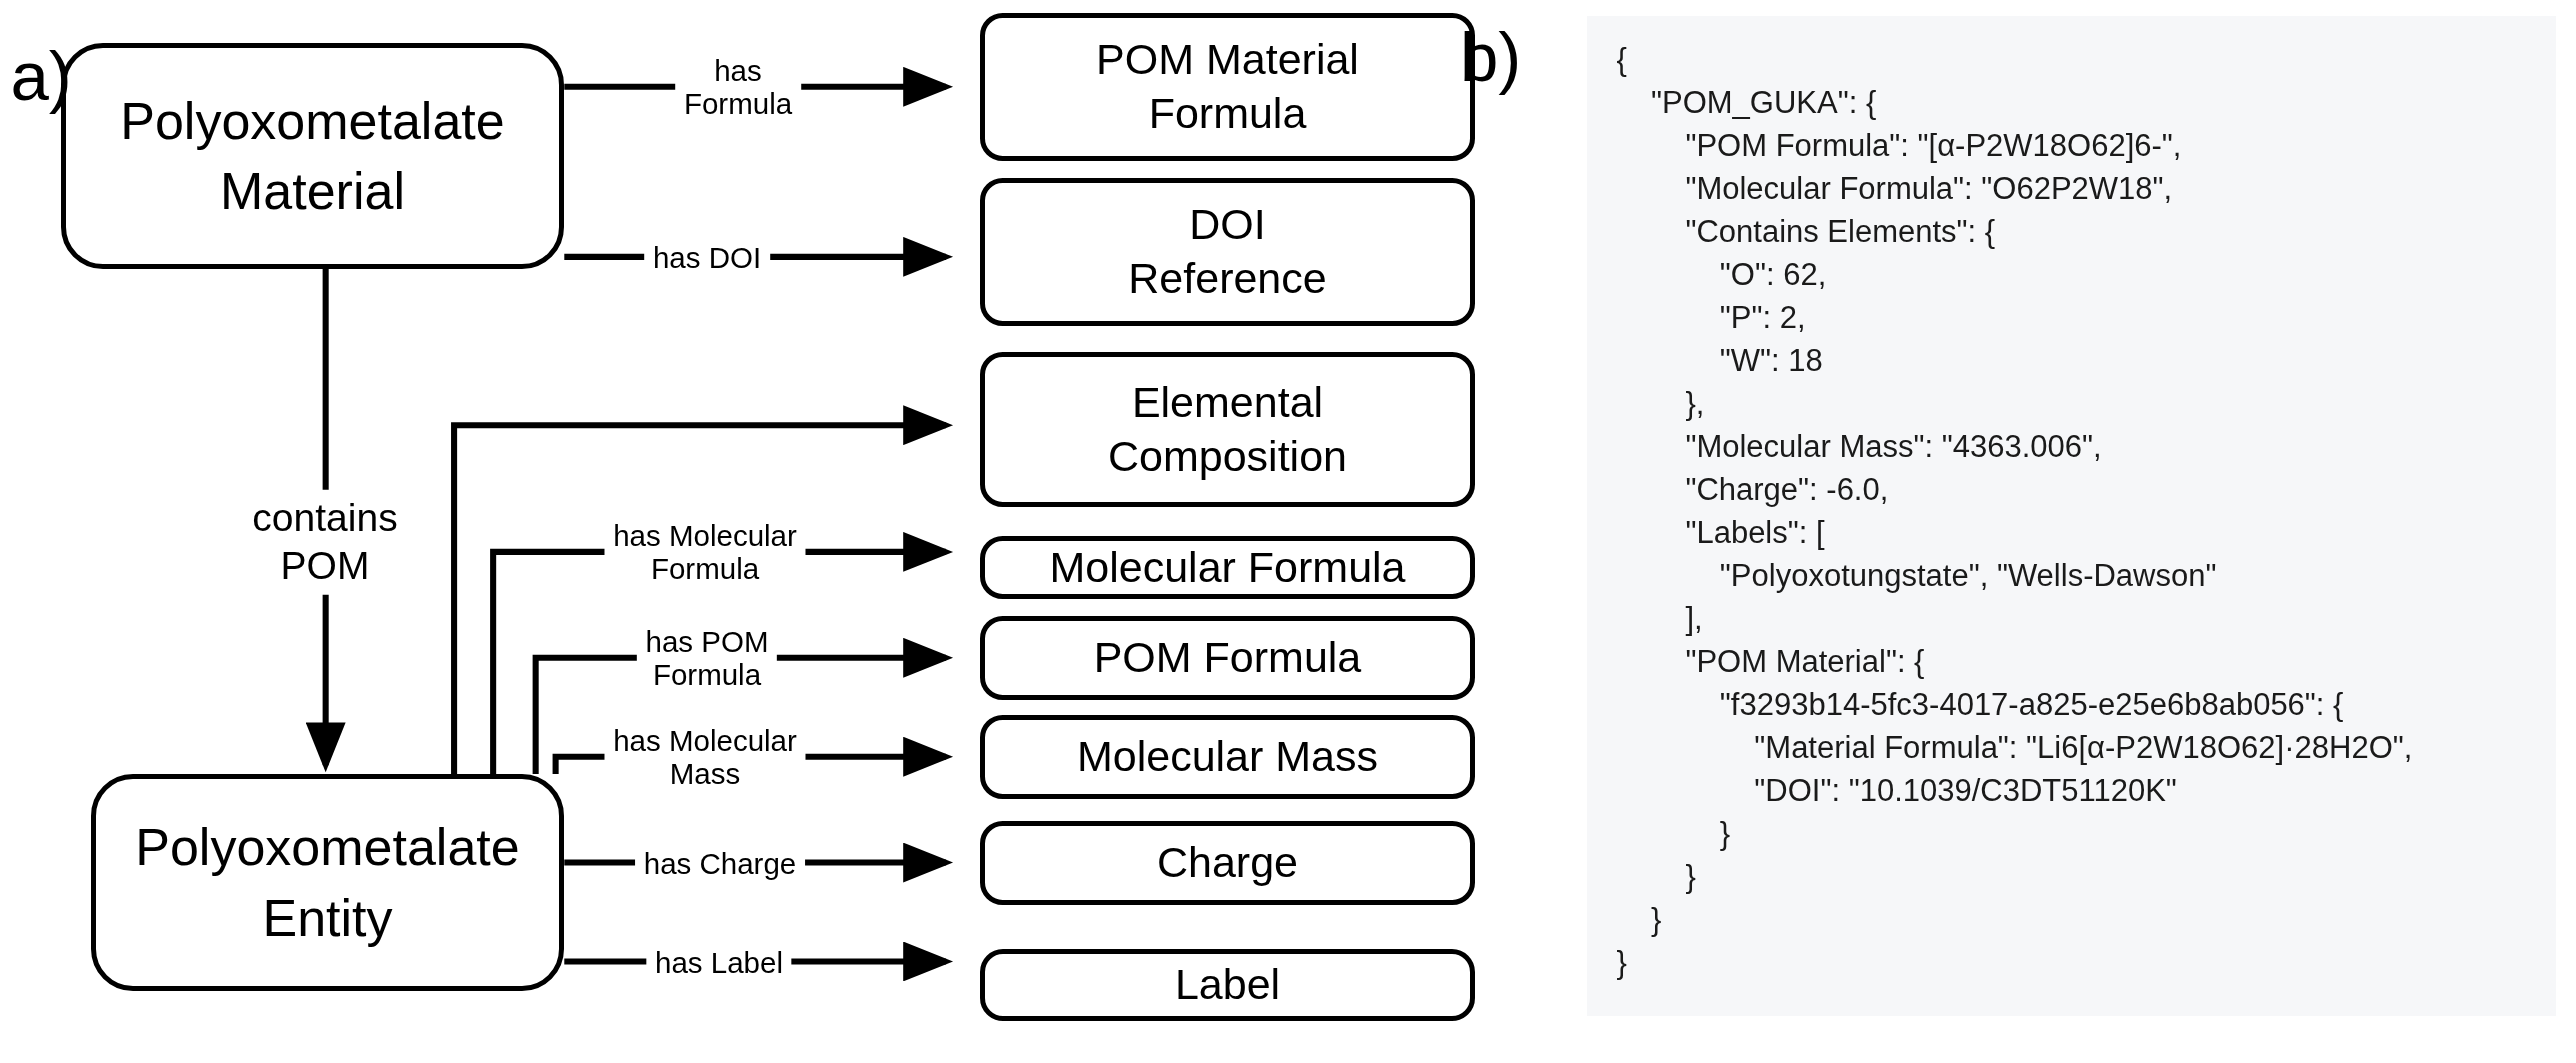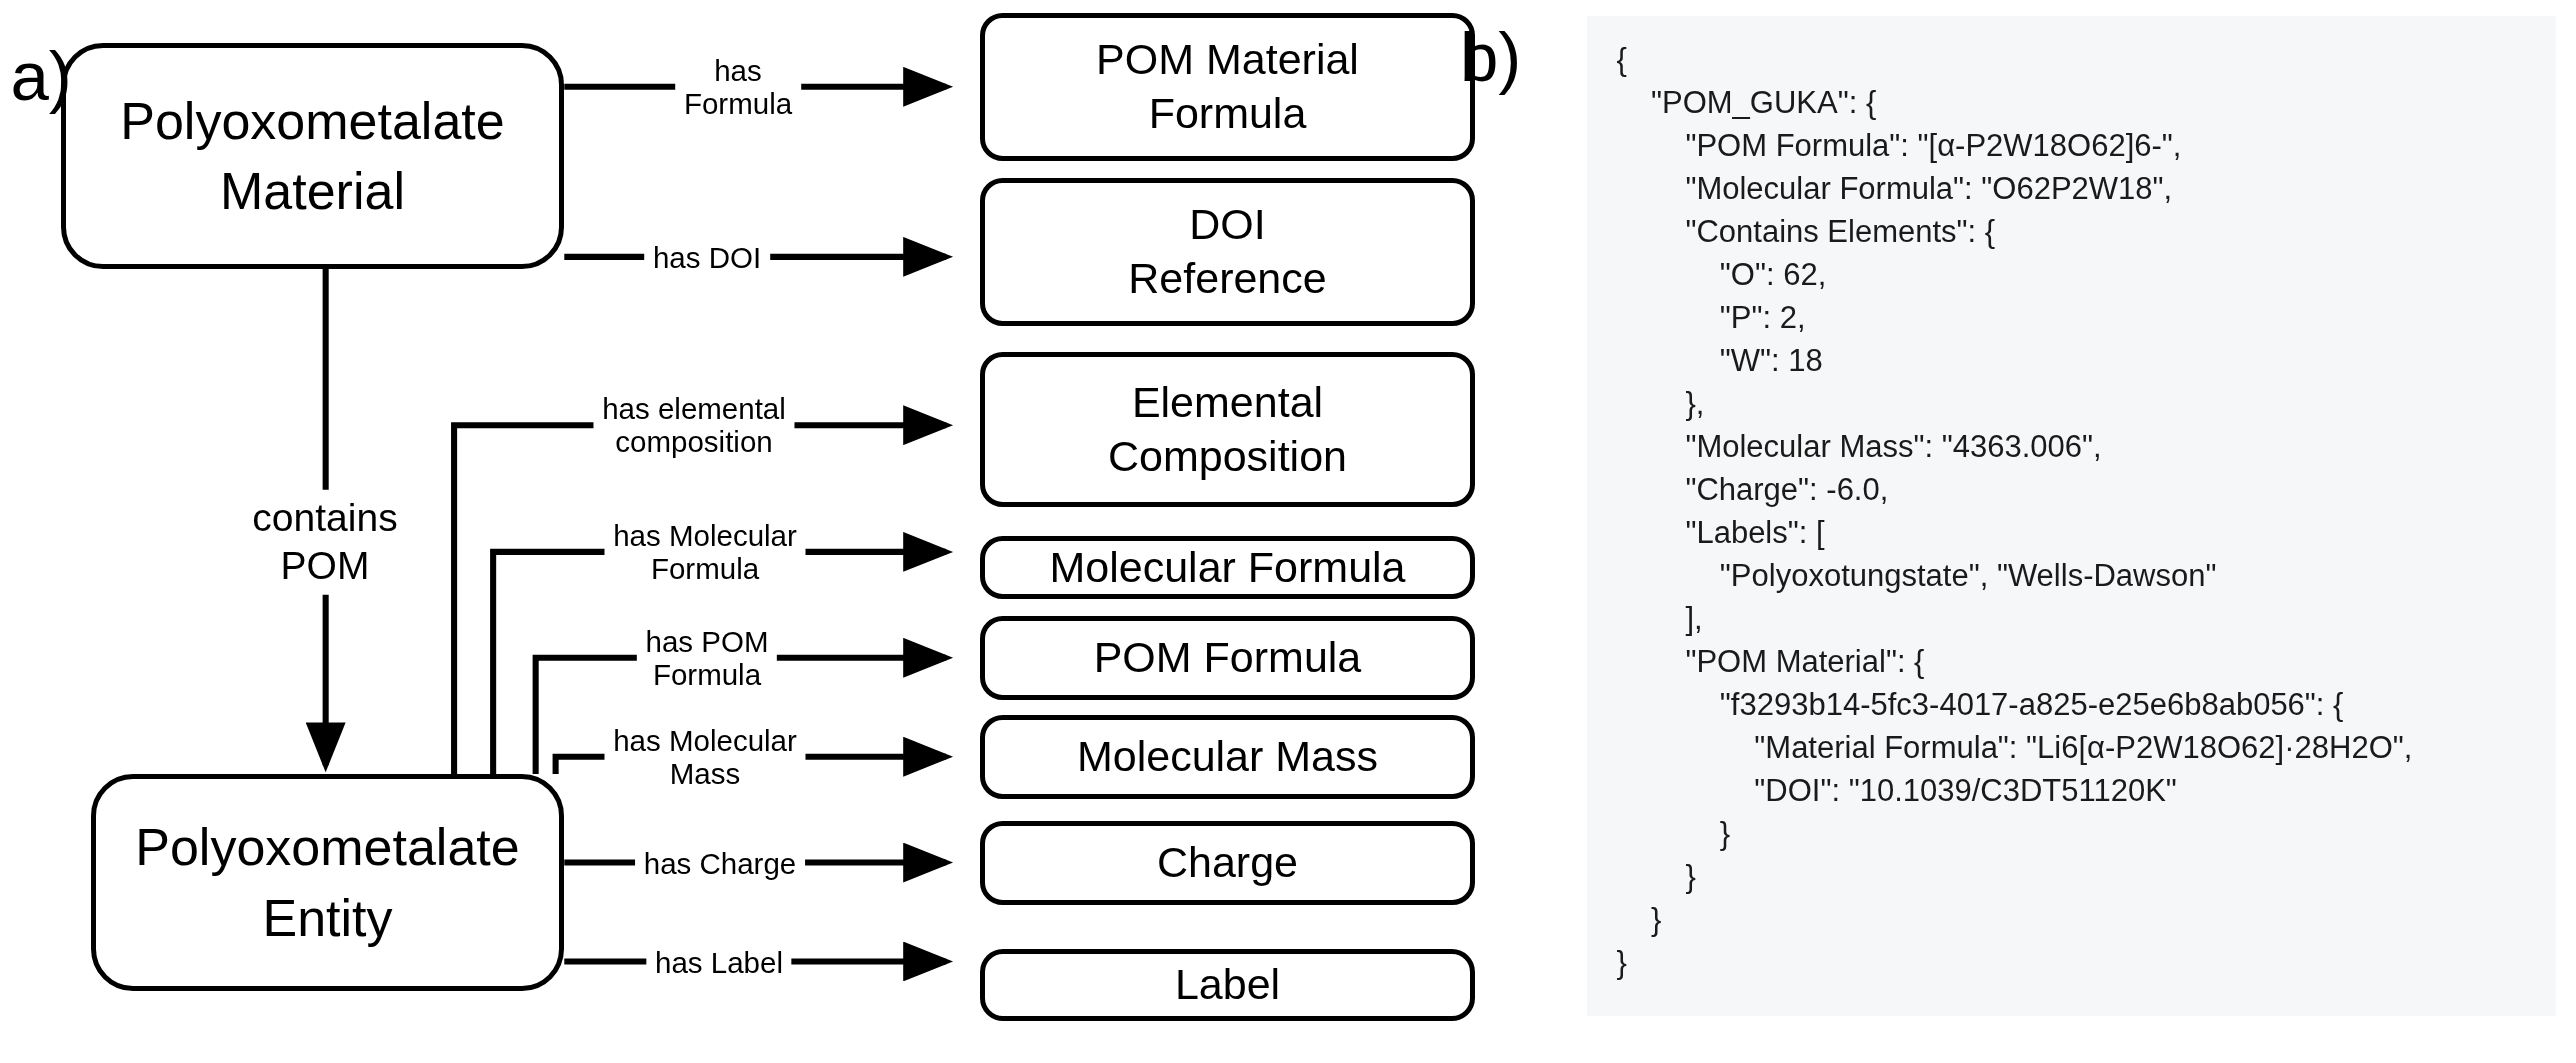--- a/index.html
+++ b/index.html
@@ -130,24 +130,20 @@
     <span>has</span>
     <span>Formula</span>
   </div>
   <div class="edge-label" style="left:707px;top:257px;">
     <span>has DOI</span>
   </div>
   <div class="edge-label big" style="left:325px;top:514px;margin-top:28px;">
     <span>contains</span>
     <span>POM</span>
   </div>
-  <div class="edge-label" style="left:694px;top:425px;">
-    <span>has elemental</span>
-    <span>composition</span>
-  </div>
   <div class="edge-label" style="left:705px;top:552px;">
     <span>has Molecular</span>
     <span>Formula</span>
   </div>
   <div class="edge-label" style="left:707px;top:658px;">
     <span>has POM</span>
     <span>Formula</span>
   </div>
   <div class="edge-label" style="left:705px;top:757px;">
     <span>has Molecular</span>

